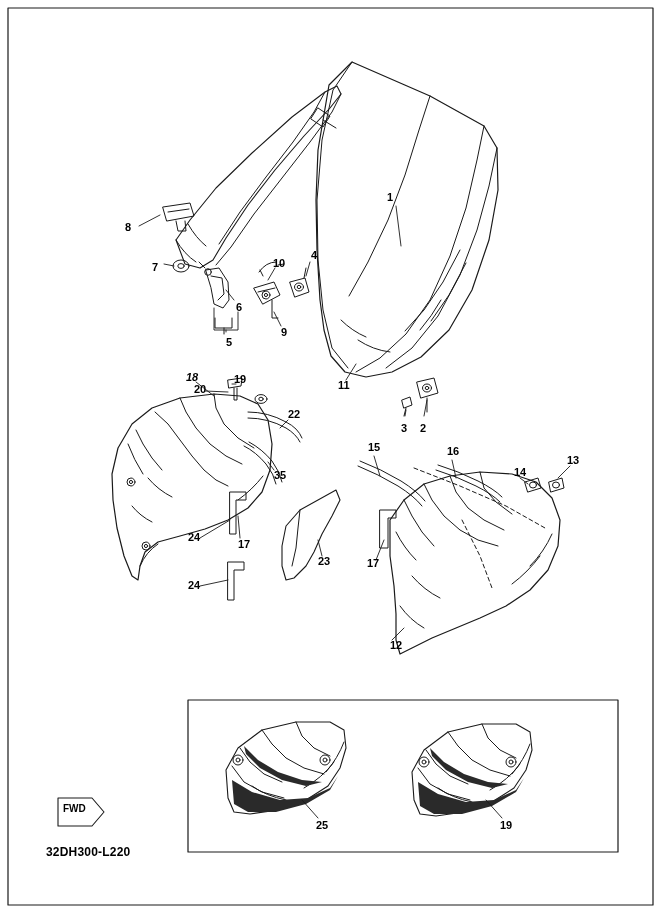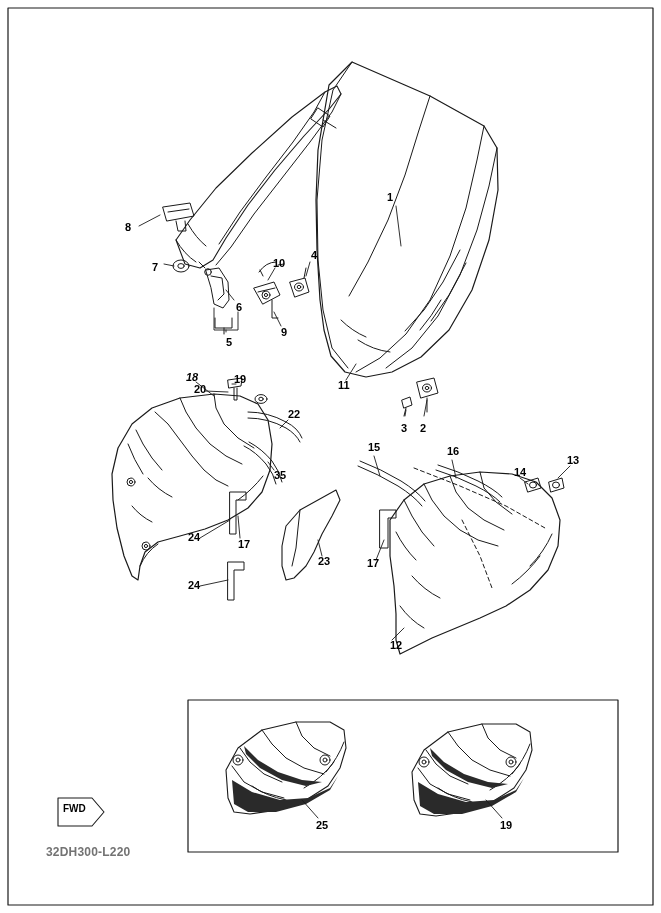--- a/index.html
+++ b/index.html
@@ -33,21 +33,21 @@
     white-space: nowrap;
     line-height: 1;
   }
   #part-code {
     position: absolute;
     left: 46px;
     top: 845px;
     font-family: "Liberation Sans", sans-serif;
     font-size: 12px;
     font-weight: bold;
-    color: #737373;
+    color: #000000;
     letter-spacing: 0.2px;
   }
   #fwd-label {
     position: absolute;
     left: 63px;
     top: 803px;
     font-family: "Liberation Sans", sans-serif;
     font-size: 10px;
     font-weight: bold;
     color: #000000;

